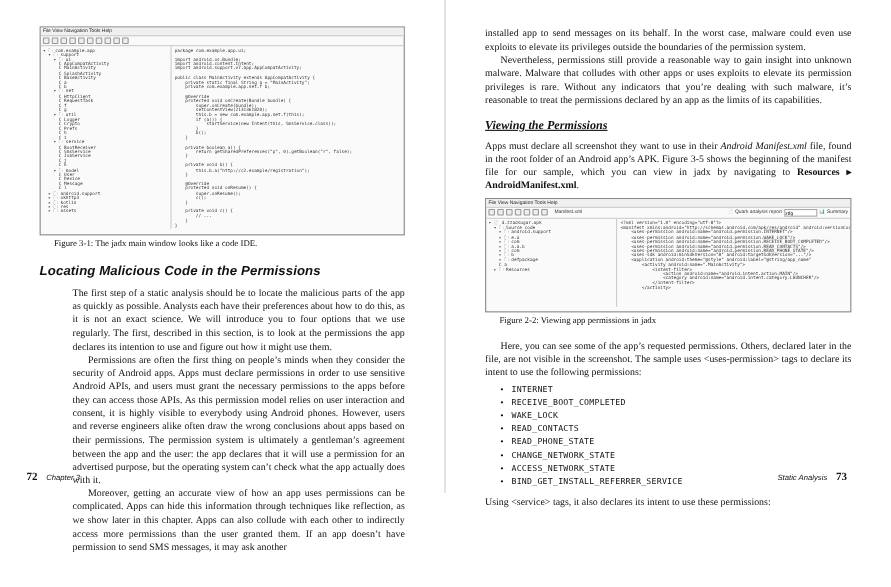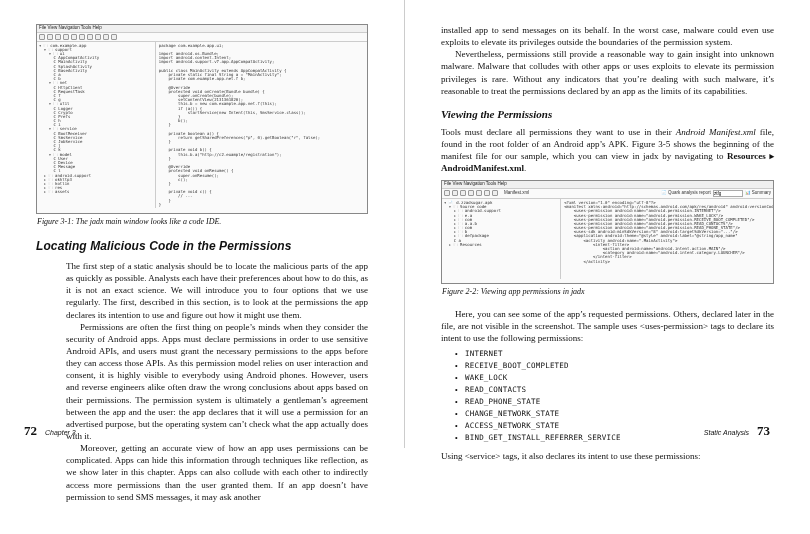--- a/index.html
+++ b/index.html
@@ -67,40 +67,40 @@
     padding:2px 3px;
     overflow:hidden;
     white-space:pre;
   }
   .fig-3-2 .toolbar .spacer { flex:1; }
   .fig-3-2 .toolbar input {
     font-size:4.5px; width:30px; height:7px; border:1px solid #aaa; background:#fff;
     font-family: inherit;
   }
   .caption {
-    font-style: italic;
     font-size: 8px;
-    margin: 3px 0 10px 1px;
+    margin: 3px 0 10px 13px;
     font-family: Georgia, "Times New Roman", serif;
     color:#111;
   }
   h2.section {
     font-family: "Helvetica Neue", Arial, sans-serif;
     font-weight: 700;
     font-size: 12px;
     letter-spacing: 0.1px;
     margin: 8px 0 6px 0;
     font-style: italic;
   }
   h3.subhead {
     font-family: Georgia, "Times New Roman", serif;
     font-weight: 700;
     font-style: italic;
     font-size: 11px;
     margin: 10px 0 4px 0;
+    text-decoration: underline;
   }
   .bodytext p {
     text-indent: 14px;
     margin: 0 0 0 0;
     text-align: justify;
   }
   .bodytext p.first { text-indent: 0; }
   .bodytext.indent { margin-left: 30px; }
   .bullets {
     list-style: none;
@@ -120,21 +120,21 @@
   .mono { font-family: "DejaVu Sans Mono", Menlo, Consolas, monospace; font-size: 7.5px; }
   .folio-left, .folio-right {
     position:absolute;
     bottom: 8px;
     font-size: 7px;
     color:#111;
     font-family: "Helvetica Neue", Arial, sans-serif;
   }
   .folio-left  { left: 24px; }
   .folio-right { right: 24px; text-align:right;}
-  .folio-left b, .folio-right b { font-family: Georgia, serif; font-size:13px; font-weight:bold; margin-right:6px;}
+  .folio-left b, .folio-right b { font-family: Georgia, serif; font-size:10px; font-weight:bold; margin-right:6px;}
   .folio-right b { margin-right:16px; margin-left:6px; }
   .runhead { font-style: italic; }
 </style>
 </head>
 <body>
 
 <div class="page left">
 
   <div class="fig fig-3-1">
     <div class="wtitle">File  View  Navigation  Tools  Help</div>
@@ -249,21 +249,21 @@
 
   <div class="bodytext">
     <p class="first">installed app to send messages on its behalf. In the worst case, malware could even use exploits to elevate its privileges outside the boundaries of the permission system.</p>
     <p>Nevertheless, permissions still provide a reasonable way to gain insight into unknown malware. Malware that colludes with other apps or uses exploits to elevate its permission privileges is rare. Without any indicators that you’re dealing with such malware, it’s reasonable to treat the permissions declared by an app as the limits of its capabilities.</p>
   </div>
 
   <h3 class="subhead">Viewing the Permissions</h3>
 
   <div class="bodytext">
     <p class="first">
-      <span>Tools must declare all permissions they want to use in their </span><i>Android Manifest.xml</i><span> file, found in the root folder of an Android app’s APK. Figure 3-5 shows the beginning of the manifest file for our sample, which you can view in jadx by navigating to </span><b><span>Resources ▸ AndroidManifest.xml</span></b><span>.</span>
+      <span>Apps must declare all screenshot they want to use in their </span><i>Android Manifest.xml</i><span> file, found in the root folder of an Android app’s APK. Figure 3-5 shows the beginning of the manifest file for our sample, which you can view in jadx by navigating to </span><b><span>Resources ▸ AndroidManifest.xml</span></b><span>.</span>
     </p>
   </div>
 
   <div class="fig fig-3-2">
     <div class="wtitle">File  View  Navigation  Tools  Help</div>
     <div class="toolbar">
       <span class="btn"></span>
       <span class="btn"></span>
       <span class="btn"></span>
       <span class="btn"></span>

